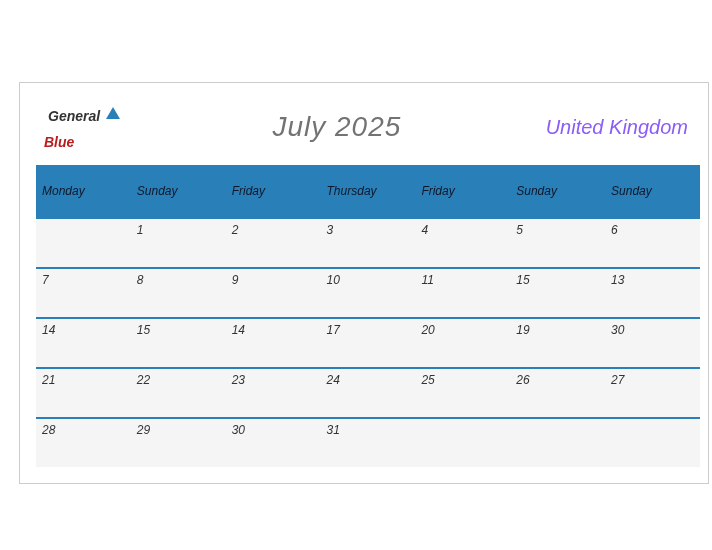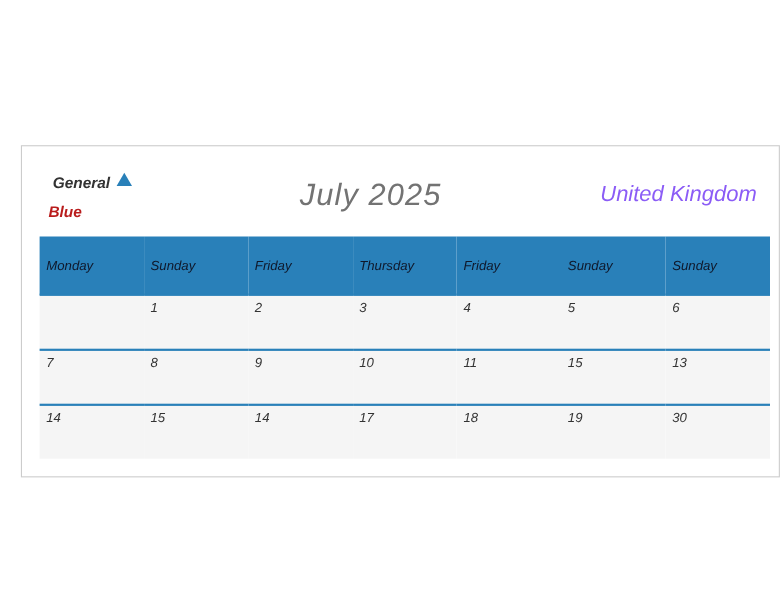--- a/index.html
+++ b/index.html
@@ -133,19 +133,37 @@
           <td>10</td>
           <td>11</td>
           <td>15</td>
           <td>13</td>
         </tr>
         <tr>
           <td>14</td>
           <td>15</td>
           <td>14</td>
           <td>17</td>
-          <td>18</td>
+          <td>20</td>
           <td>19</td>
           <td>30</td>
+        </tr>
+        <tr>
+          <td>21</td>
+          <td>22</td>
+          <td>23</td>
+          <td>24</td>
+          <td>25</td>
+          <td>26</td>
+          <td>27</td>
+        </tr>
+        <tr>
+          <td>28</td>
+          <td>29</td>
+          <td>30</td>
+          <td>31</td>
+          <td></td>
+          <td></td>
+          <td></td>
         </tr>
       </tbody>
   </table>
 </div>
 
 </body></html>

